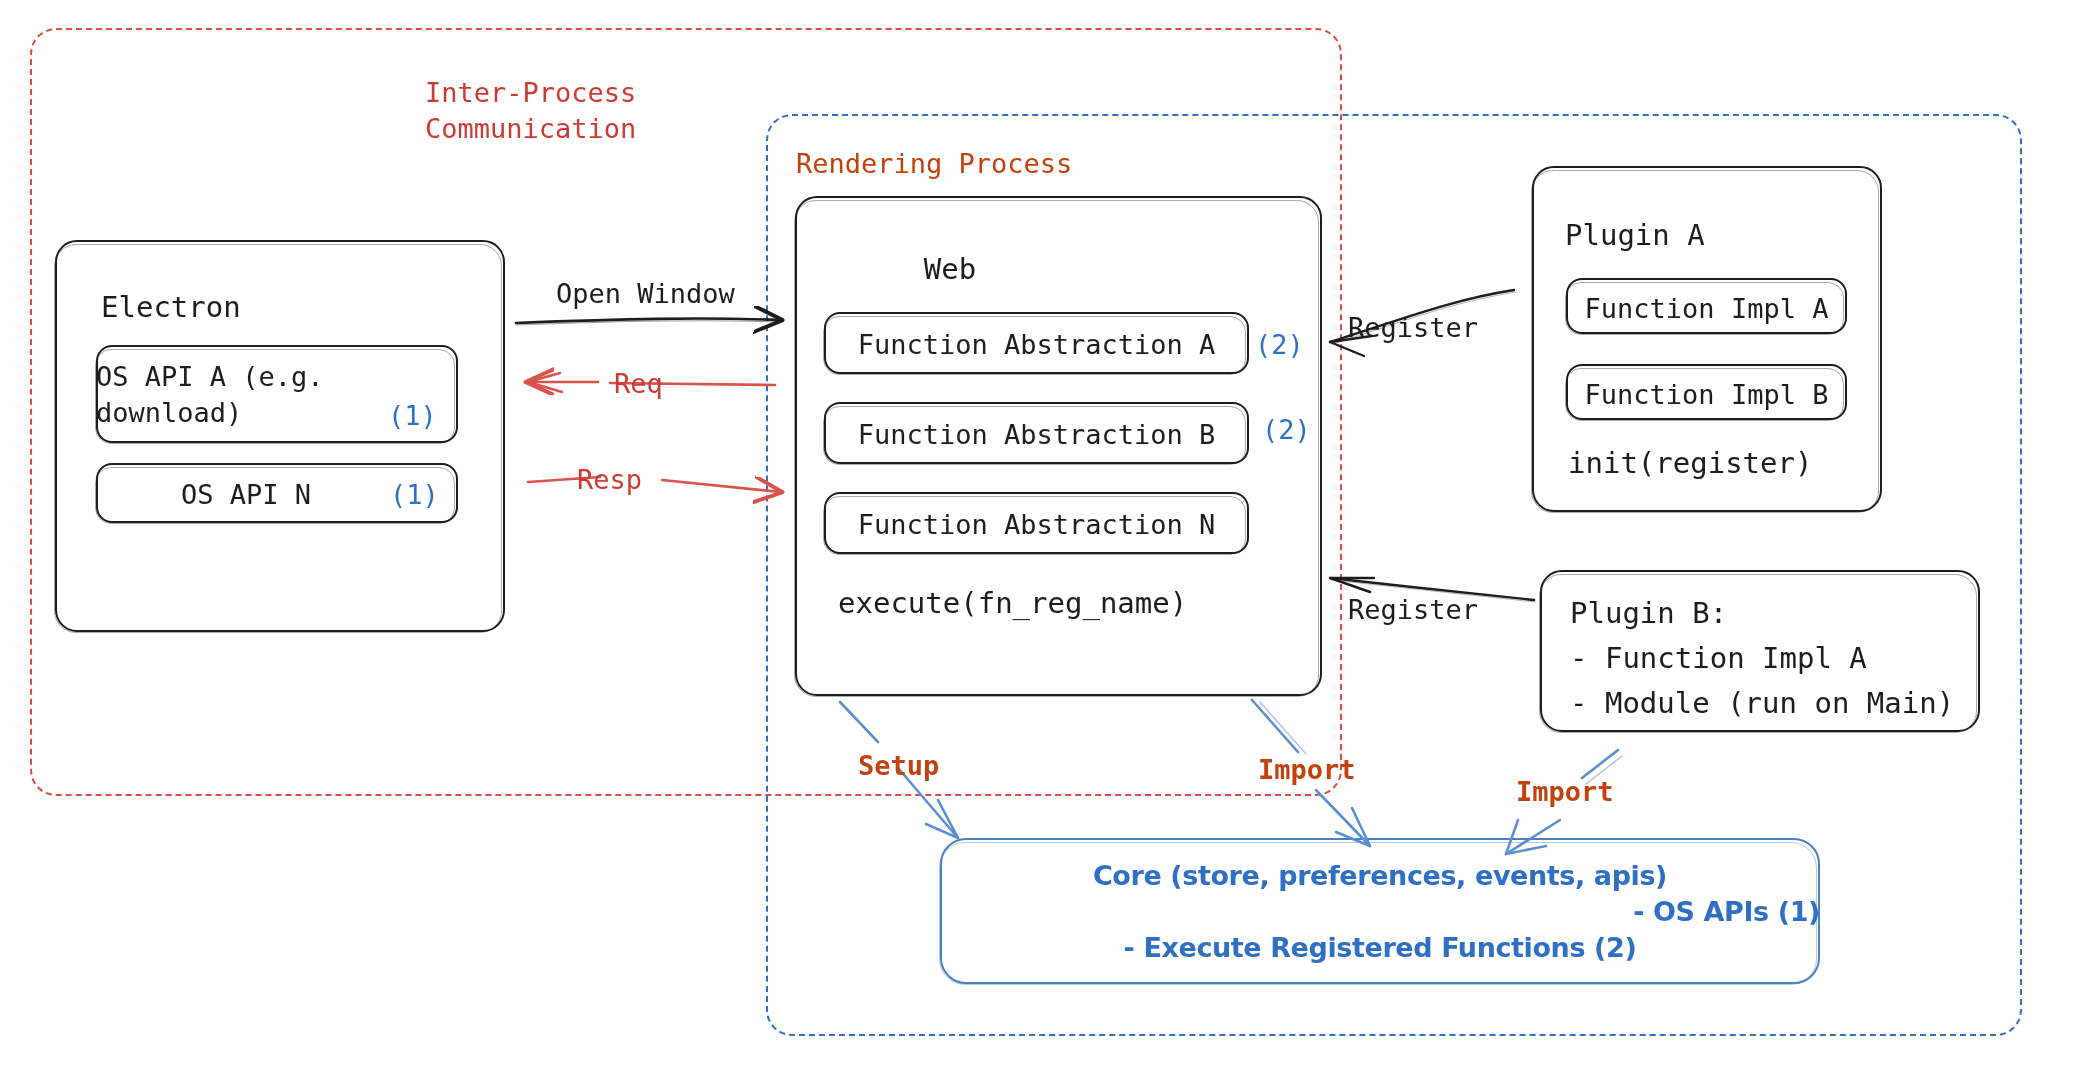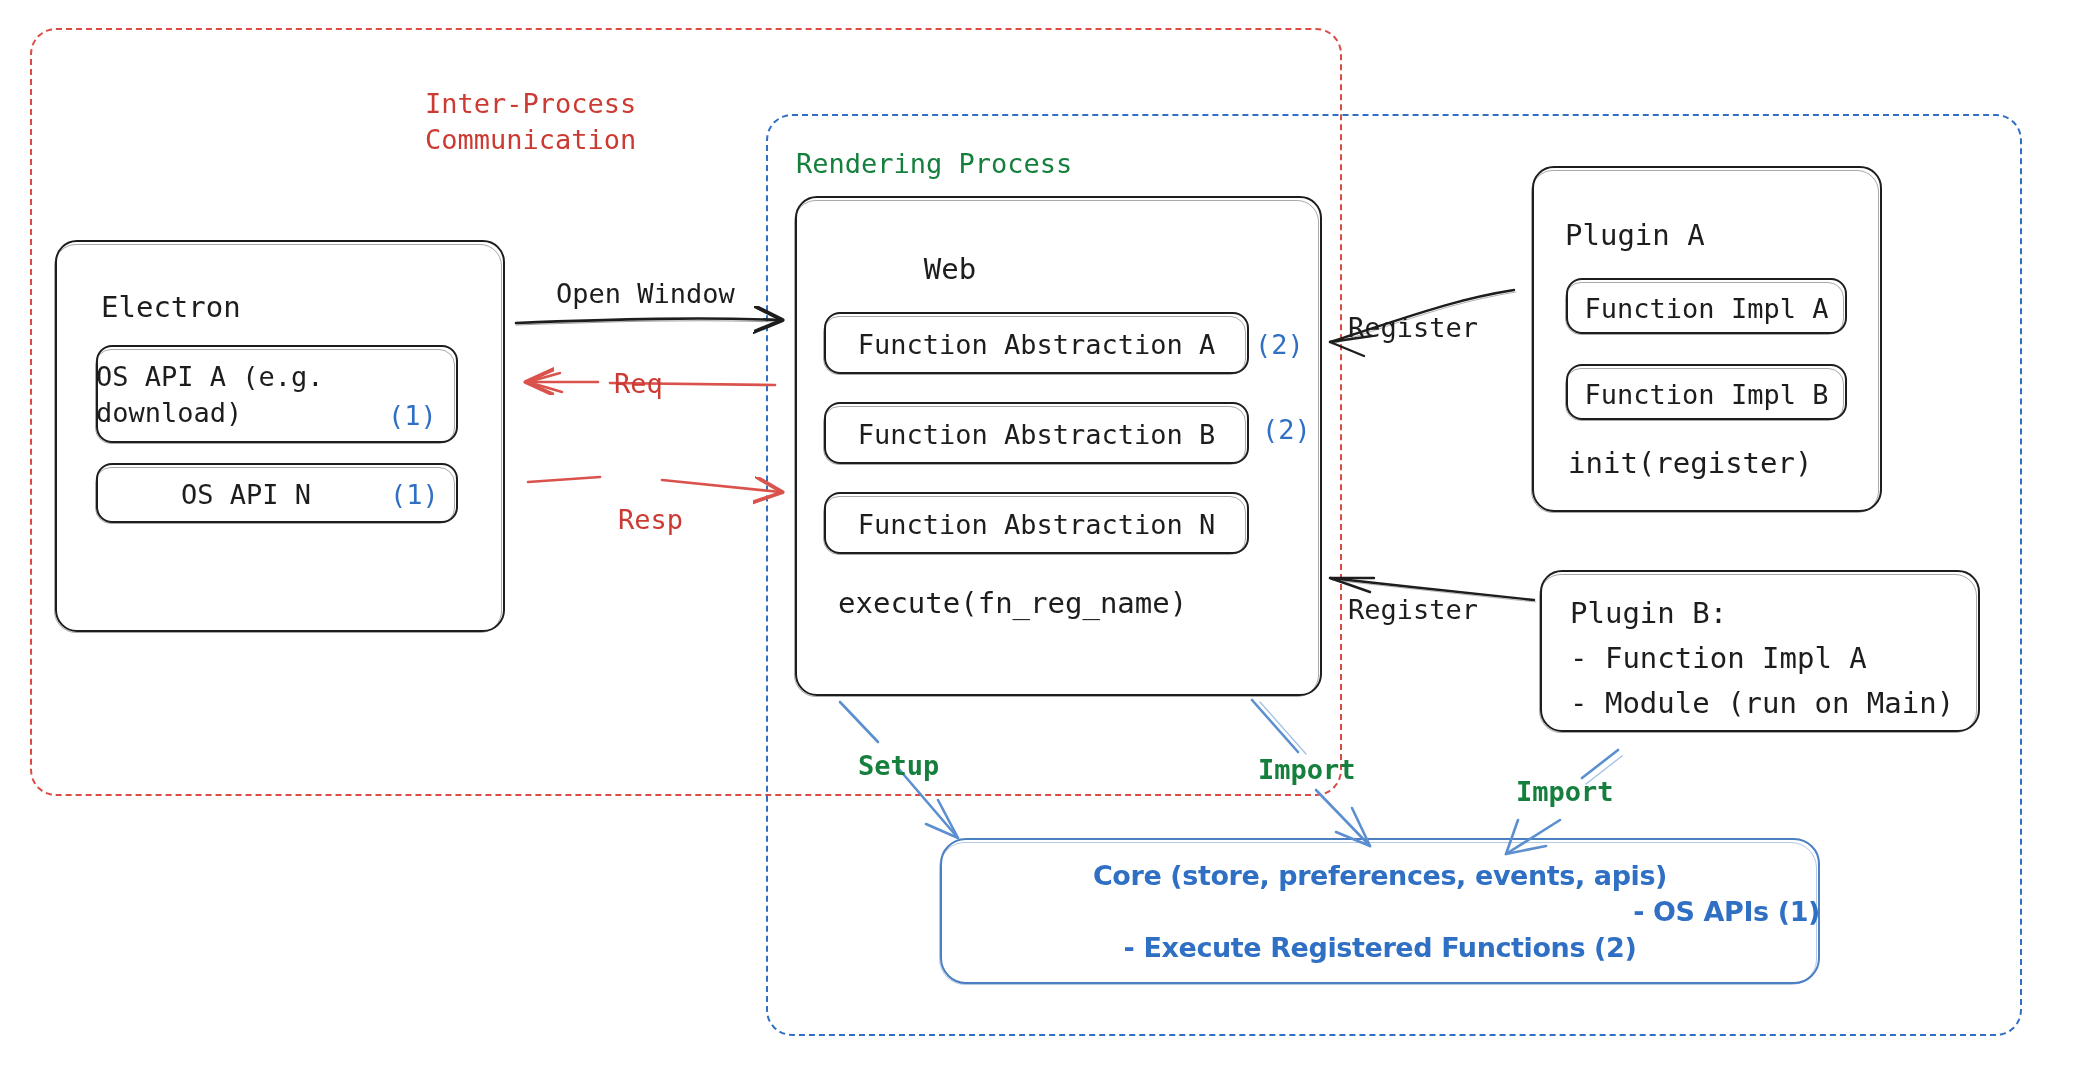--- a/index.html
+++ b/index.html
@@ -61,21 +61,21 @@
 
   
   .label {
     position: absolute;
     color: #1d1d1d;
     font-family: "DejaVu Sans Mono", "Liberation Mono", monospace;
     white-space: pre;
     line-height: 1.32;
   }
   .label.red  { color: #cc3b33; }
-  .label.blue { color: #15803d; }
+  .label.blue { color: #c2410c; }
 
   .boxtitle { font-size: 29px; }
   .itemtext { font-size: 27px; text-align: center; width: 100%; }
   .marker   { font-size: 27px; color: #2f6fc4; }
   .arrowlbl { font-size: 27px; }
   .regionlbl{ font-size: 27px; }
 
   .core-text {
     font-family: "DejaVu Sans", "Liberation Sans", sans-serif;
     font-weight: bold;
@@ -88,21 +88,21 @@
 </style>
 </head>
 <body>
 
 <div id="canvas">
 
   <div class="region red" style="left:30px; top:28px; width:1312px; height:768px;"></div>
 
   <div class="region blue" style="left:766px; top:114px; width:1256px; height:922px;"></div>
 
-  <div class="label red regionlbl" style="left:425px; top:86px;">Inter-Process
+  <div class="label red regionlbl" style="left:425px; top:75px;">Inter-Process
 Communication</div>
 
   <div class="label blue regionlbl" style="left:796px; top:146px;">Rendering Process</div>
 
   <div class="hbox" style="left:55px; top:240px; width:450px; height:392px;"></div>
 
   <div class="label boxtitle" style="left:90px; top:288px;margin-left:11px;">Electron</div>
 
   <div class="hbox inner" style="left:96px; top:345px; width:362px; height:98px;"></div>
   <div class="label itemtext" style="left:96px; top:359px; width:300px; text-align:left;">OS API A (e.g.
@@ -213,21 +213,21 @@
       <path d="M1622,756 L1586,784" fill="none" stroke="rgba(91,143,208,0.55)" stroke-width="1.4" stroke-linecap="round"></path>
       <path d="M1560,820 L1506,854" fill="none" stroke="#5b8fd0" stroke-width="2.6" stroke-linecap="round"></path>
       <path d="M1506,854 L1546,846 M1506,854 L1518,820" fill="none" stroke="#5b8fd0" stroke-width="2.6" stroke-linecap="round"></path>
     </g>
   </svg>
 
   <div class="label arrowlbl" style="left:556px; top:276px;">Open Window</div>
 
   <div class="label red arrowlbl" style="left:614px; top:366px;">Req</div>
 
-  <div class="label red arrowlbl" style="left:618px; top:462px;margin-top:40px;">Resp</div>
+  <div class="label red arrowlbl" style="left:577px; top:462px;">Resp</div>
 
   <div class="label arrowlbl" style="left:1348px; top:310px;">Register</div>
 
   <div class="label arrowlbl" style="left:1348px; top:592px;">Register</div>
 
   <div class="label blue arrowlbl" style="left:858px; top:748px; font-weight:bold;">Setup</div>
 
   <div class="label blue arrowlbl" style="left:1258px; top:752px; font-weight:bold;">Import</div>
 
   <div class="label blue arrowlbl" style="left:1516px; top:774px; font-weight:bold;">Import</div>

